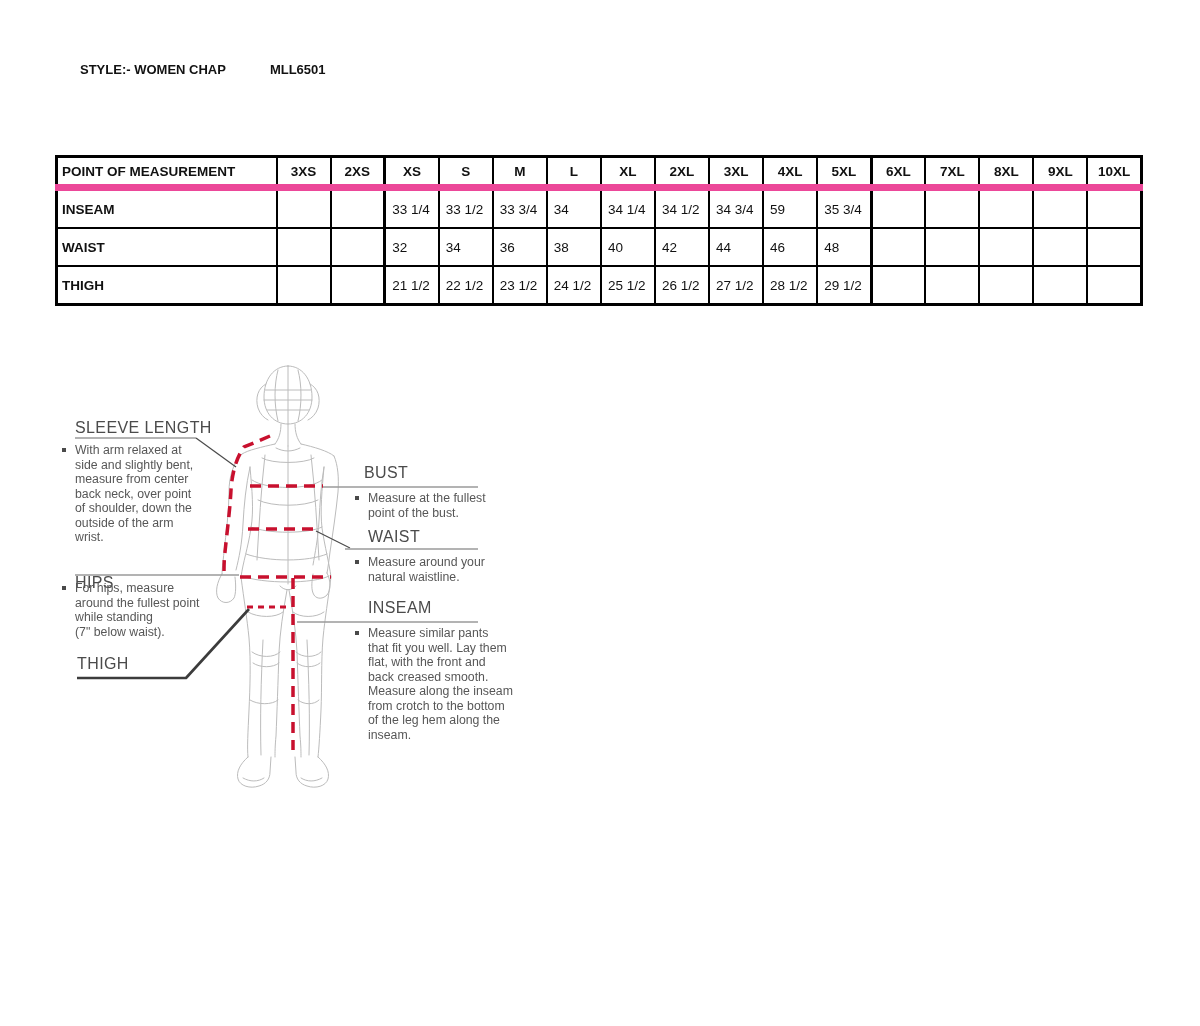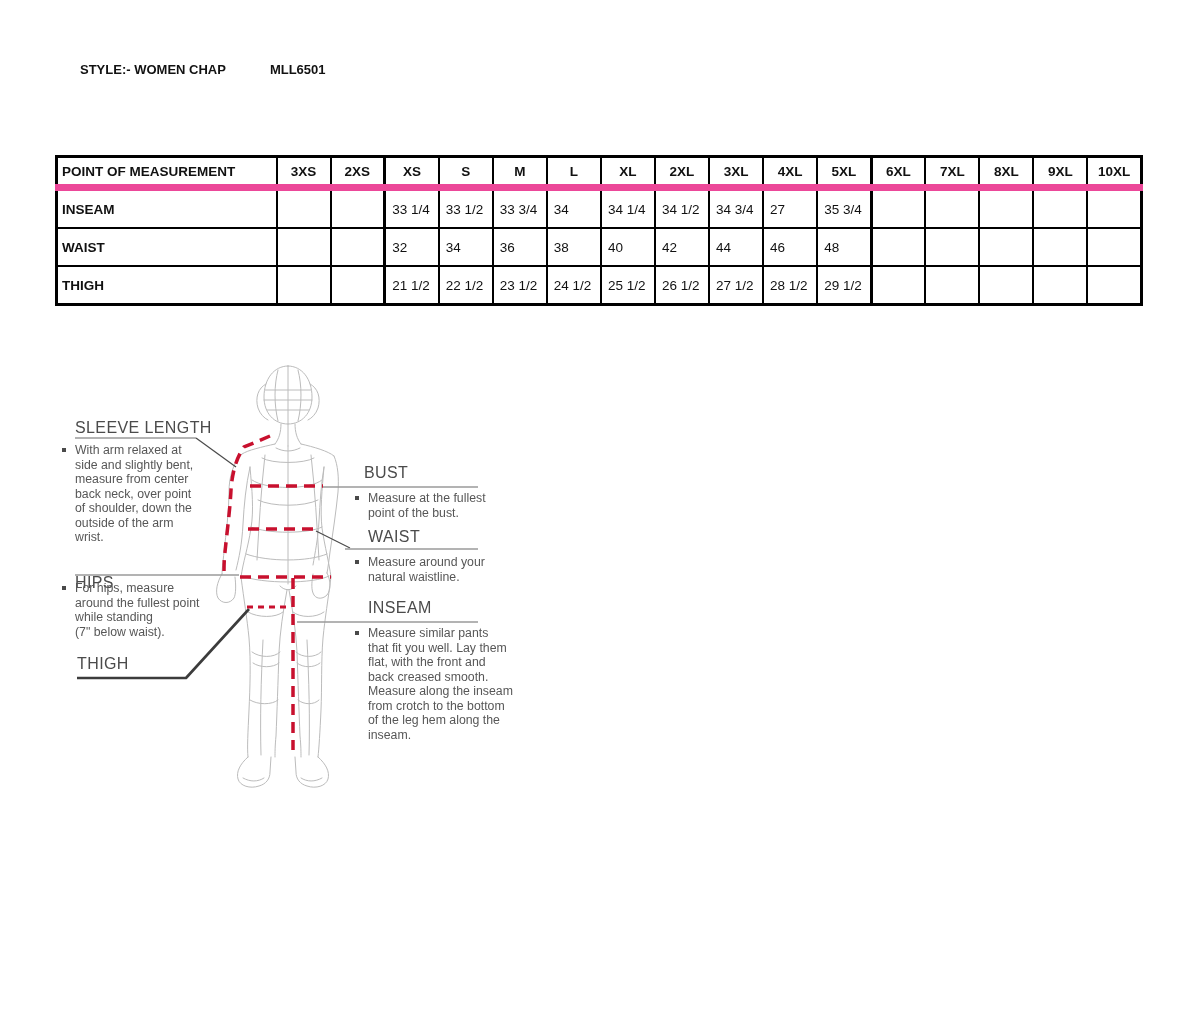--- a/index.html
+++ b/index.html
@@ -93,21 +93,21 @@
         <td class="rowlabel">INSEAM</td>
         <td class="val"></td>
         <td class="val"></td>
         <td class="val">33 1/4</td>
         <td class="val">33 1/2</td>
         <td class="val">33 3/4</td>
         <td class="val">34</td>
         <td class="val">34 1/4</td>
         <td class="val">34 1/2</td>
         <td class="val">34 3/4</td>
-        <td class="val">27</td>
+        <td class="val">59</td>
         <td class="val">35 3/4</td>
         <td class="val"></td>
         <td class="val"></td>
         <td class="val"></td>
         <td class="val"></td>
         <td class="val"></td>
       </tr>
       <tr>
         <td class="rowlabel">WAIST</td>
         <td class="val"></td>

